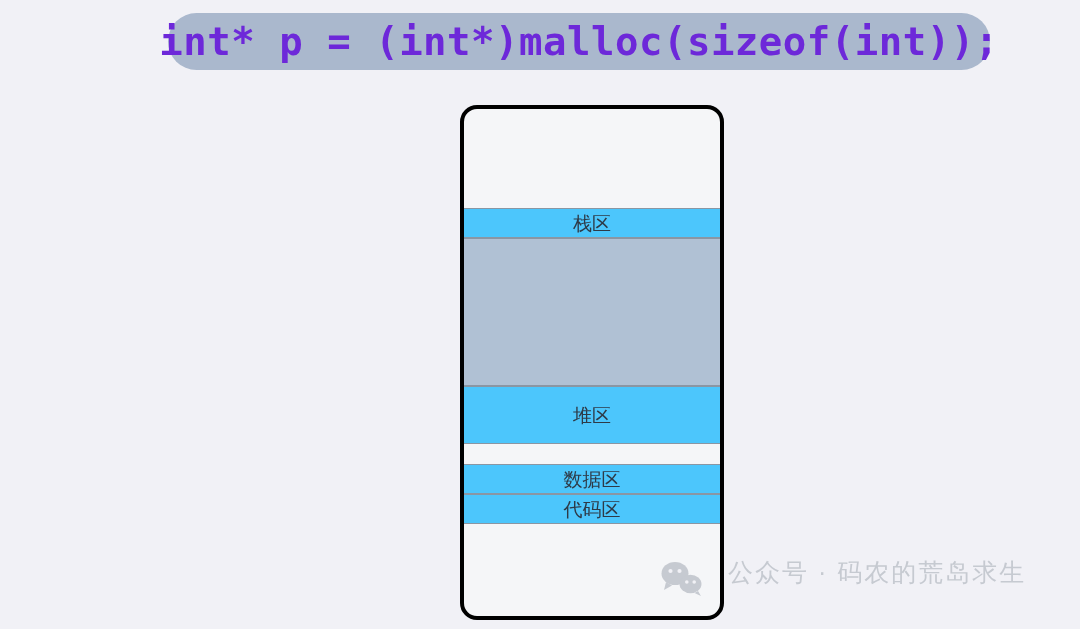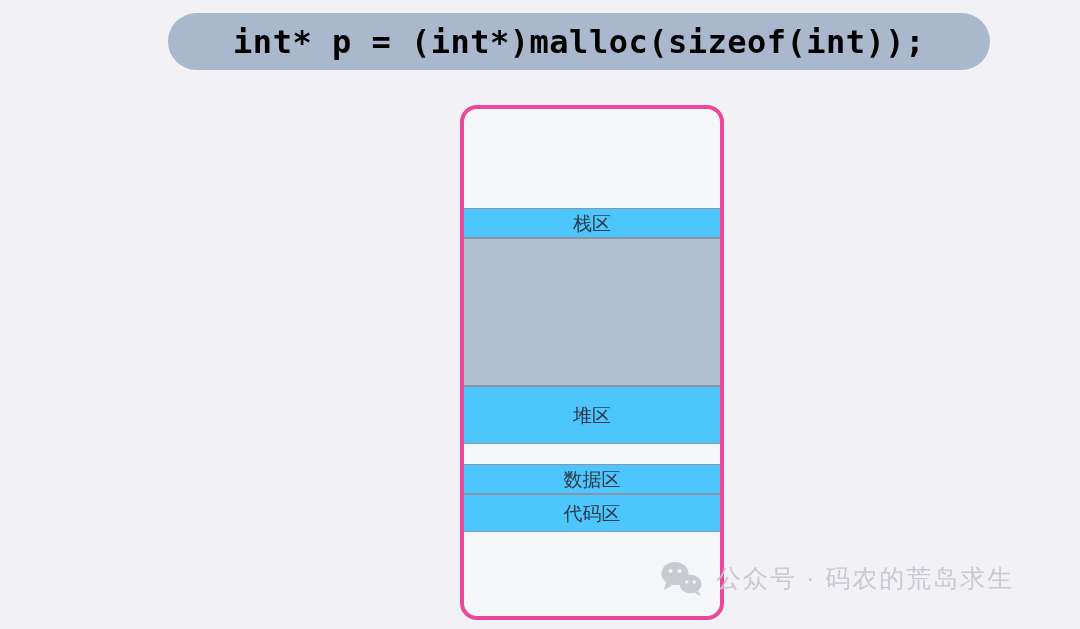--- a/index.html
+++ b/index.html
@@ -31,36 +31,36 @@
     background: #aab8cd;
     border-radius: 29px;
     display: flex;
     align-items: center;
     justify-content: center;
     box-sizing: border-box;
   }
   .code-pill .code-text {
     font-family: "DejaVu Sans Mono", "Liberation Mono", monospace;
     font-weight: bold;
-    font-size: 32px;
+    font-size: 39px;
     letter-spacing: 0.5px;
-    color: #000000;
+    color: #6d28d9;
     white-space: pre;
     line-height: 1;
   }
 
   
   .mem-container {
     position: absolute;
     left: 460px;
     top: 105px;
     width: 264px;
     height: 515px;
     box-sizing: border-box;
-    border: 4px solid #ec4899;
+    border: 4px solid #000000;
     border-radius: 17px;
     background: #f5f6f8;
     overflow: hidden;
   }
 
   
   .band {
     position: absolute;
     left: -1px;
     width: 258px;
@@ -79,22 +79,22 @@
   .band.cyan   { background: #4cc6fc; }
   .band.gray   { background: #b0c1d4; }
   .band.plain  { background: transparent; border: none; }
 
   
   .watermark {
     position: absolute;
     left: 660px;
     top: 560px;
     display: flex;
-    align-items: center;
-    gap: 12px;
+    align-items: flex-start;
+    gap: 24px;
     opacity: 0.92;
   }
   .watermark .wm-text {
     font-family: "Liberation Sans", "DejaVu Sans", sans-serif;
     font-size: 25px;
     color: #c3c7ce;
     letter-spacing: 2px;
     white-space: pre;
     line-height: 1;
   }
@@ -120,21 +120,21 @@
         <div class="band cyan" style="top: 99px; height: 30px;">
           <span class="band-label">栈区</span>
         </div>
         <div class="band gray" style="top: 129px; height: 148px;"></div>
         <div class="band cyan" style="top: 277px; height: 58px;">
           <span class="band-label">堆区</span>
         </div>
         <div class="band cyan" style="top: 355px; height: 30px; text-align: center;">
           <span class="band-label">数据区</span>
         </div>
-        <div class="band cyan" style="top: 385px; height: 38px;">
+        <div class="band cyan" style="top: 385px; height: 30px;">
           <span class="band-label">代码区</span>
         </div>
         <div class="band plain" style="top: 415px; height: 92px;"></div>
       </div>
   </div>
 
   <div class="watermark">
     <svg class="wm-icon" viewBox="0 0 44 36">
 
       <ellipse cx="15" cy="13.5" rx="13.5" ry="11.5" fill="#c3c7ce"></ellipse>

